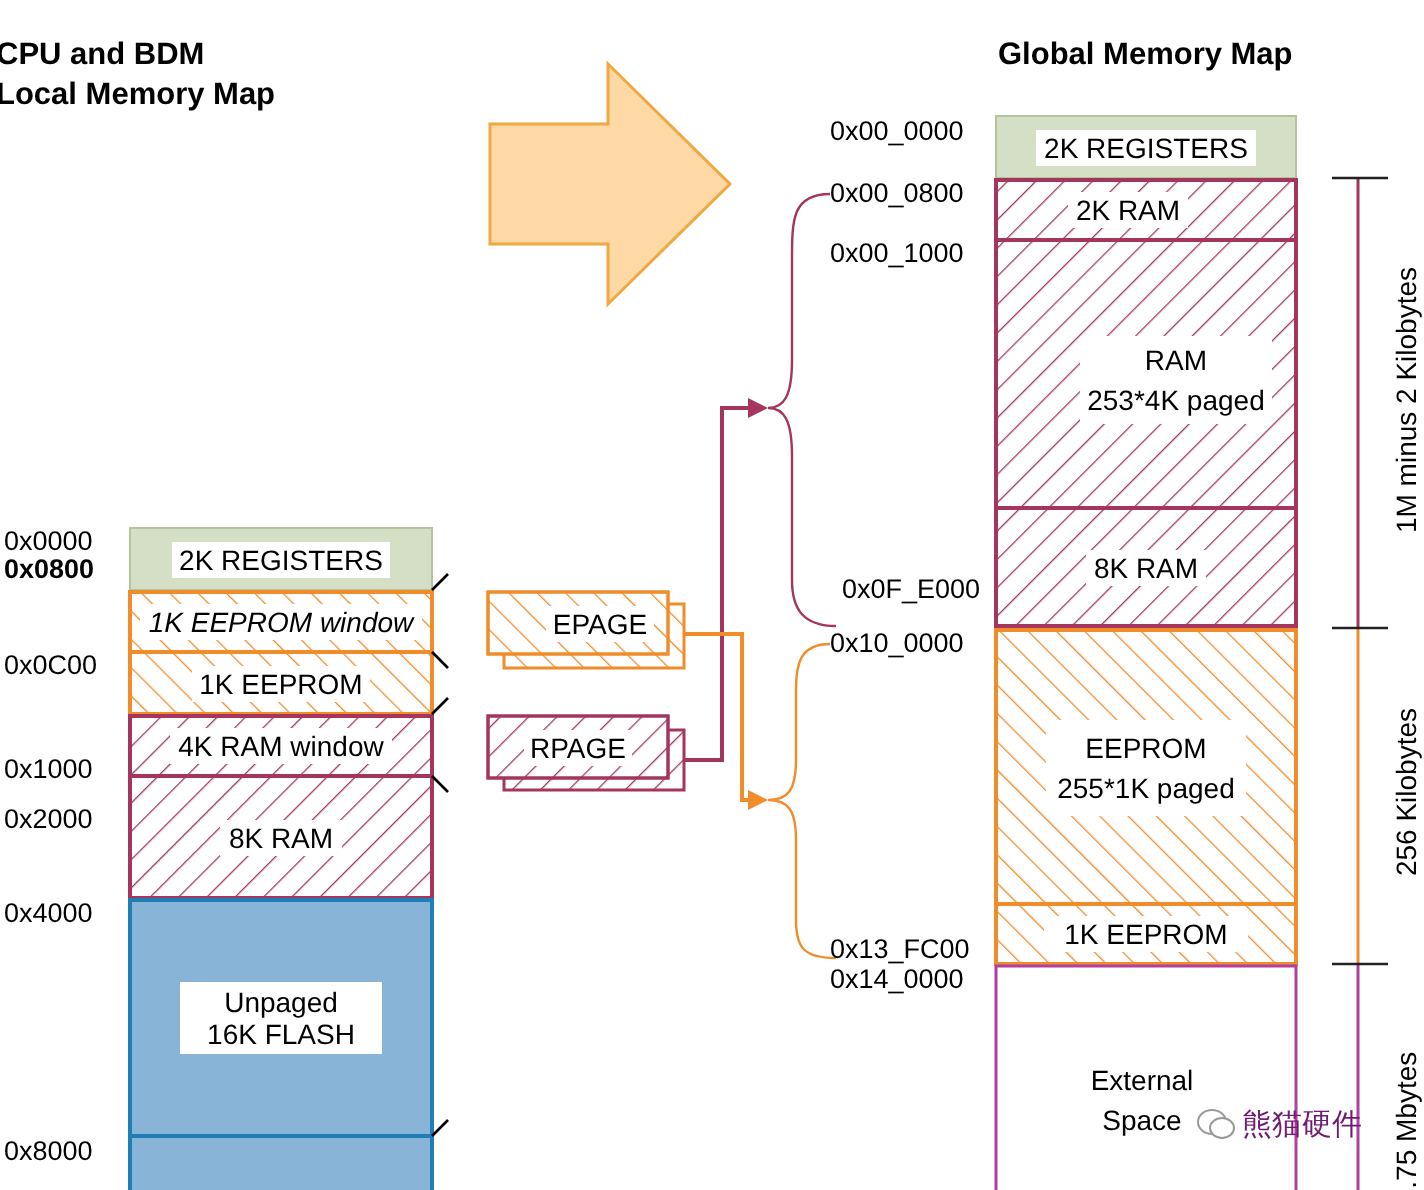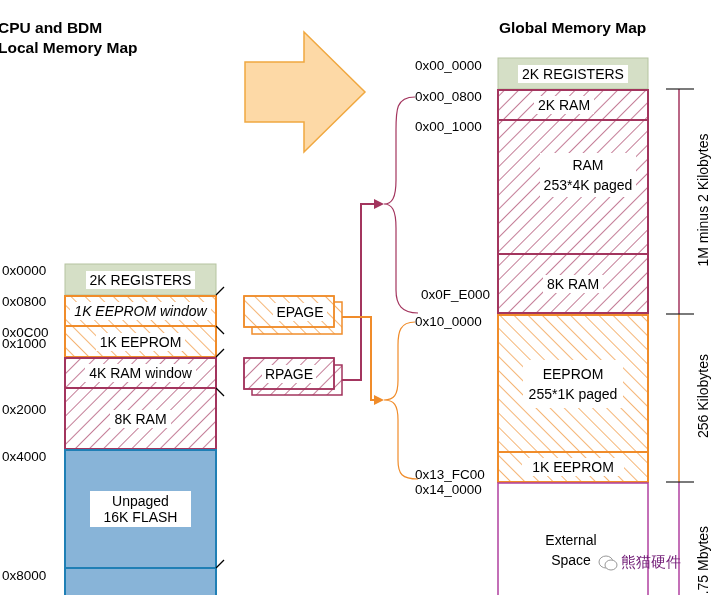--- a/index.html
+++ b/index.html
@@ -82,23 +82,23 @@
     <line x1="666" y1="314" x2="694" y2="314" stroke="#222" stroke-width="1.2"></line>
     <line x1="666" y1="482" x2="694" y2="482" stroke="#222" stroke-width="1.2"></line>
   </g>
 </svg>
 
 <div class="title" style="left:-2px; top:18px;">CPU and BDM</div>
 <div class="title" style="left:-2px; top:38px;">Local Memory Map</div>
 <div class="title" style="left:499px; top:18px;">Global Memory Map</div>
 
 <div class="addr" style="left:2px; top:263px;">0x0000</div>
-<div class="addr" style="left:2px; top:294px;">0x0800</div>
+<div class="addr" style="left:2px; top:277px;font-weight:bold;">0x0800</div>
 <div class="addr" style="left:2px; top:325px;">0x0C00</div>
-<div class="addr" style="left:2px; top:336px;">0x1000</div>
+<div class="addr" style="left:2px; top:377px;">0x1000</div>
 <div class="addr" style="left:2px; top:402px;">0x2000</div>
 <div class="addr" style="left:2px; top:449px;">0x4000</div>
 <div class="addr" style="left:2px; top:568px;">0x8000</div>
 
 <div class="blk" style="left:65px; top:264px; width:151px; height:31px;">
   <span class="lbl">2K REGISTERS</span>
 </div>
 <div class="blk" style="left:65px; top:296px; width:151px; height:30px;font-style:italic;">
   <span class="lbl">1K EEPROM window</span>
 </div>
@@ -132,21 +132,21 @@
 <div class="addr" style="left:415px; top:314px;">0x10_0000</div>
 <div class="addr" style="left:415px; top:451px;margin-top:16px;">0x13_FC00</div>
 <div class="addr" style="left:415px; top:482px;">0x14_0000</div>
 
 <div class="blk" style="left:498px; top:58px; width:150px; height:31px;">
   <span class="lbl">2K REGISTERS</span>
 </div>
 <div class="blk" style="left:498px; top:90px; width:132px; height:30px;">
   <span class="lbl">2K RAM</span>
 </div>
-<div class="blk" style="left:498px; top:108px; width:180px; height:134px;">
+<div class="blk" style="left:498px; top:123px; width:180px; height:134px;">
   <span class="lbl" style="line-height:20px; padding:2px 4px;">
     <span>RAM</span><br>
     <span>253*4K paged</span>
   </span>
 </div>
 <div class="blk" style="left:498px; top:254px; width:150px; height:59px;">
   <span class="lbl">8K RAM</span>
 </div>
 <div class="blk" style="left:498px; top:315px; width:150px; height:137px;">
   <span class="lbl" style="line-height:20px; padding:4px 6px;">

